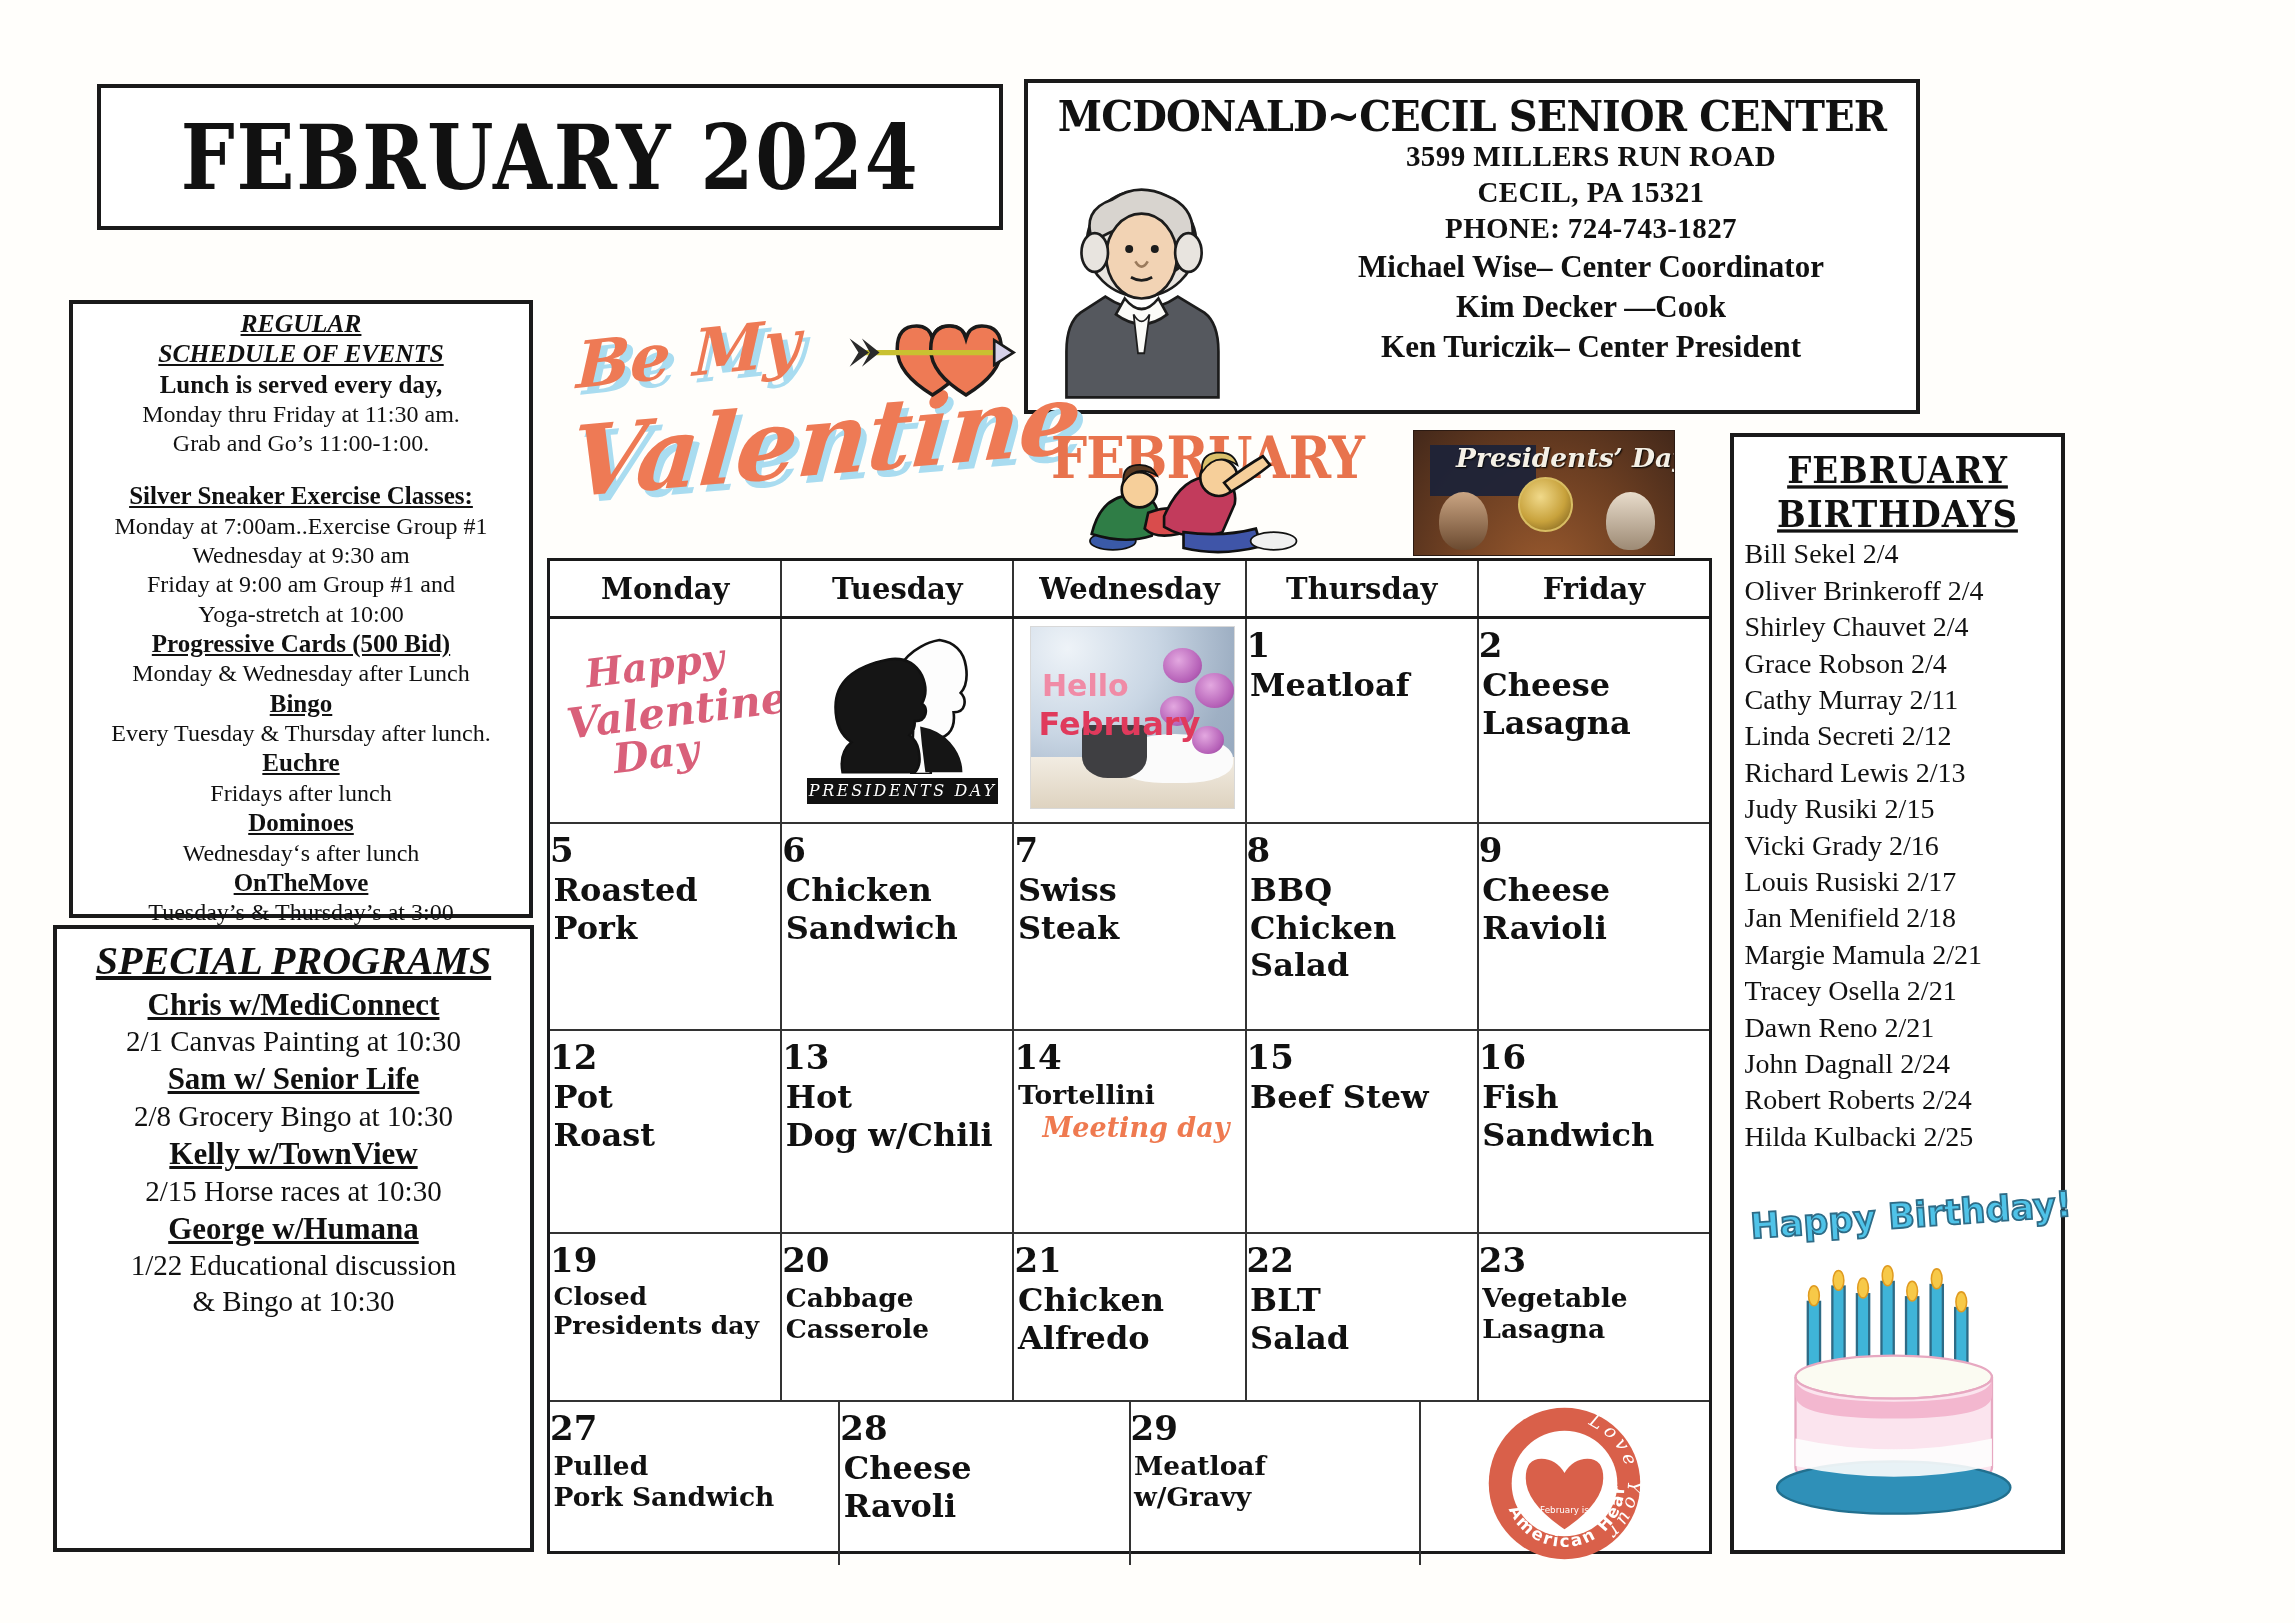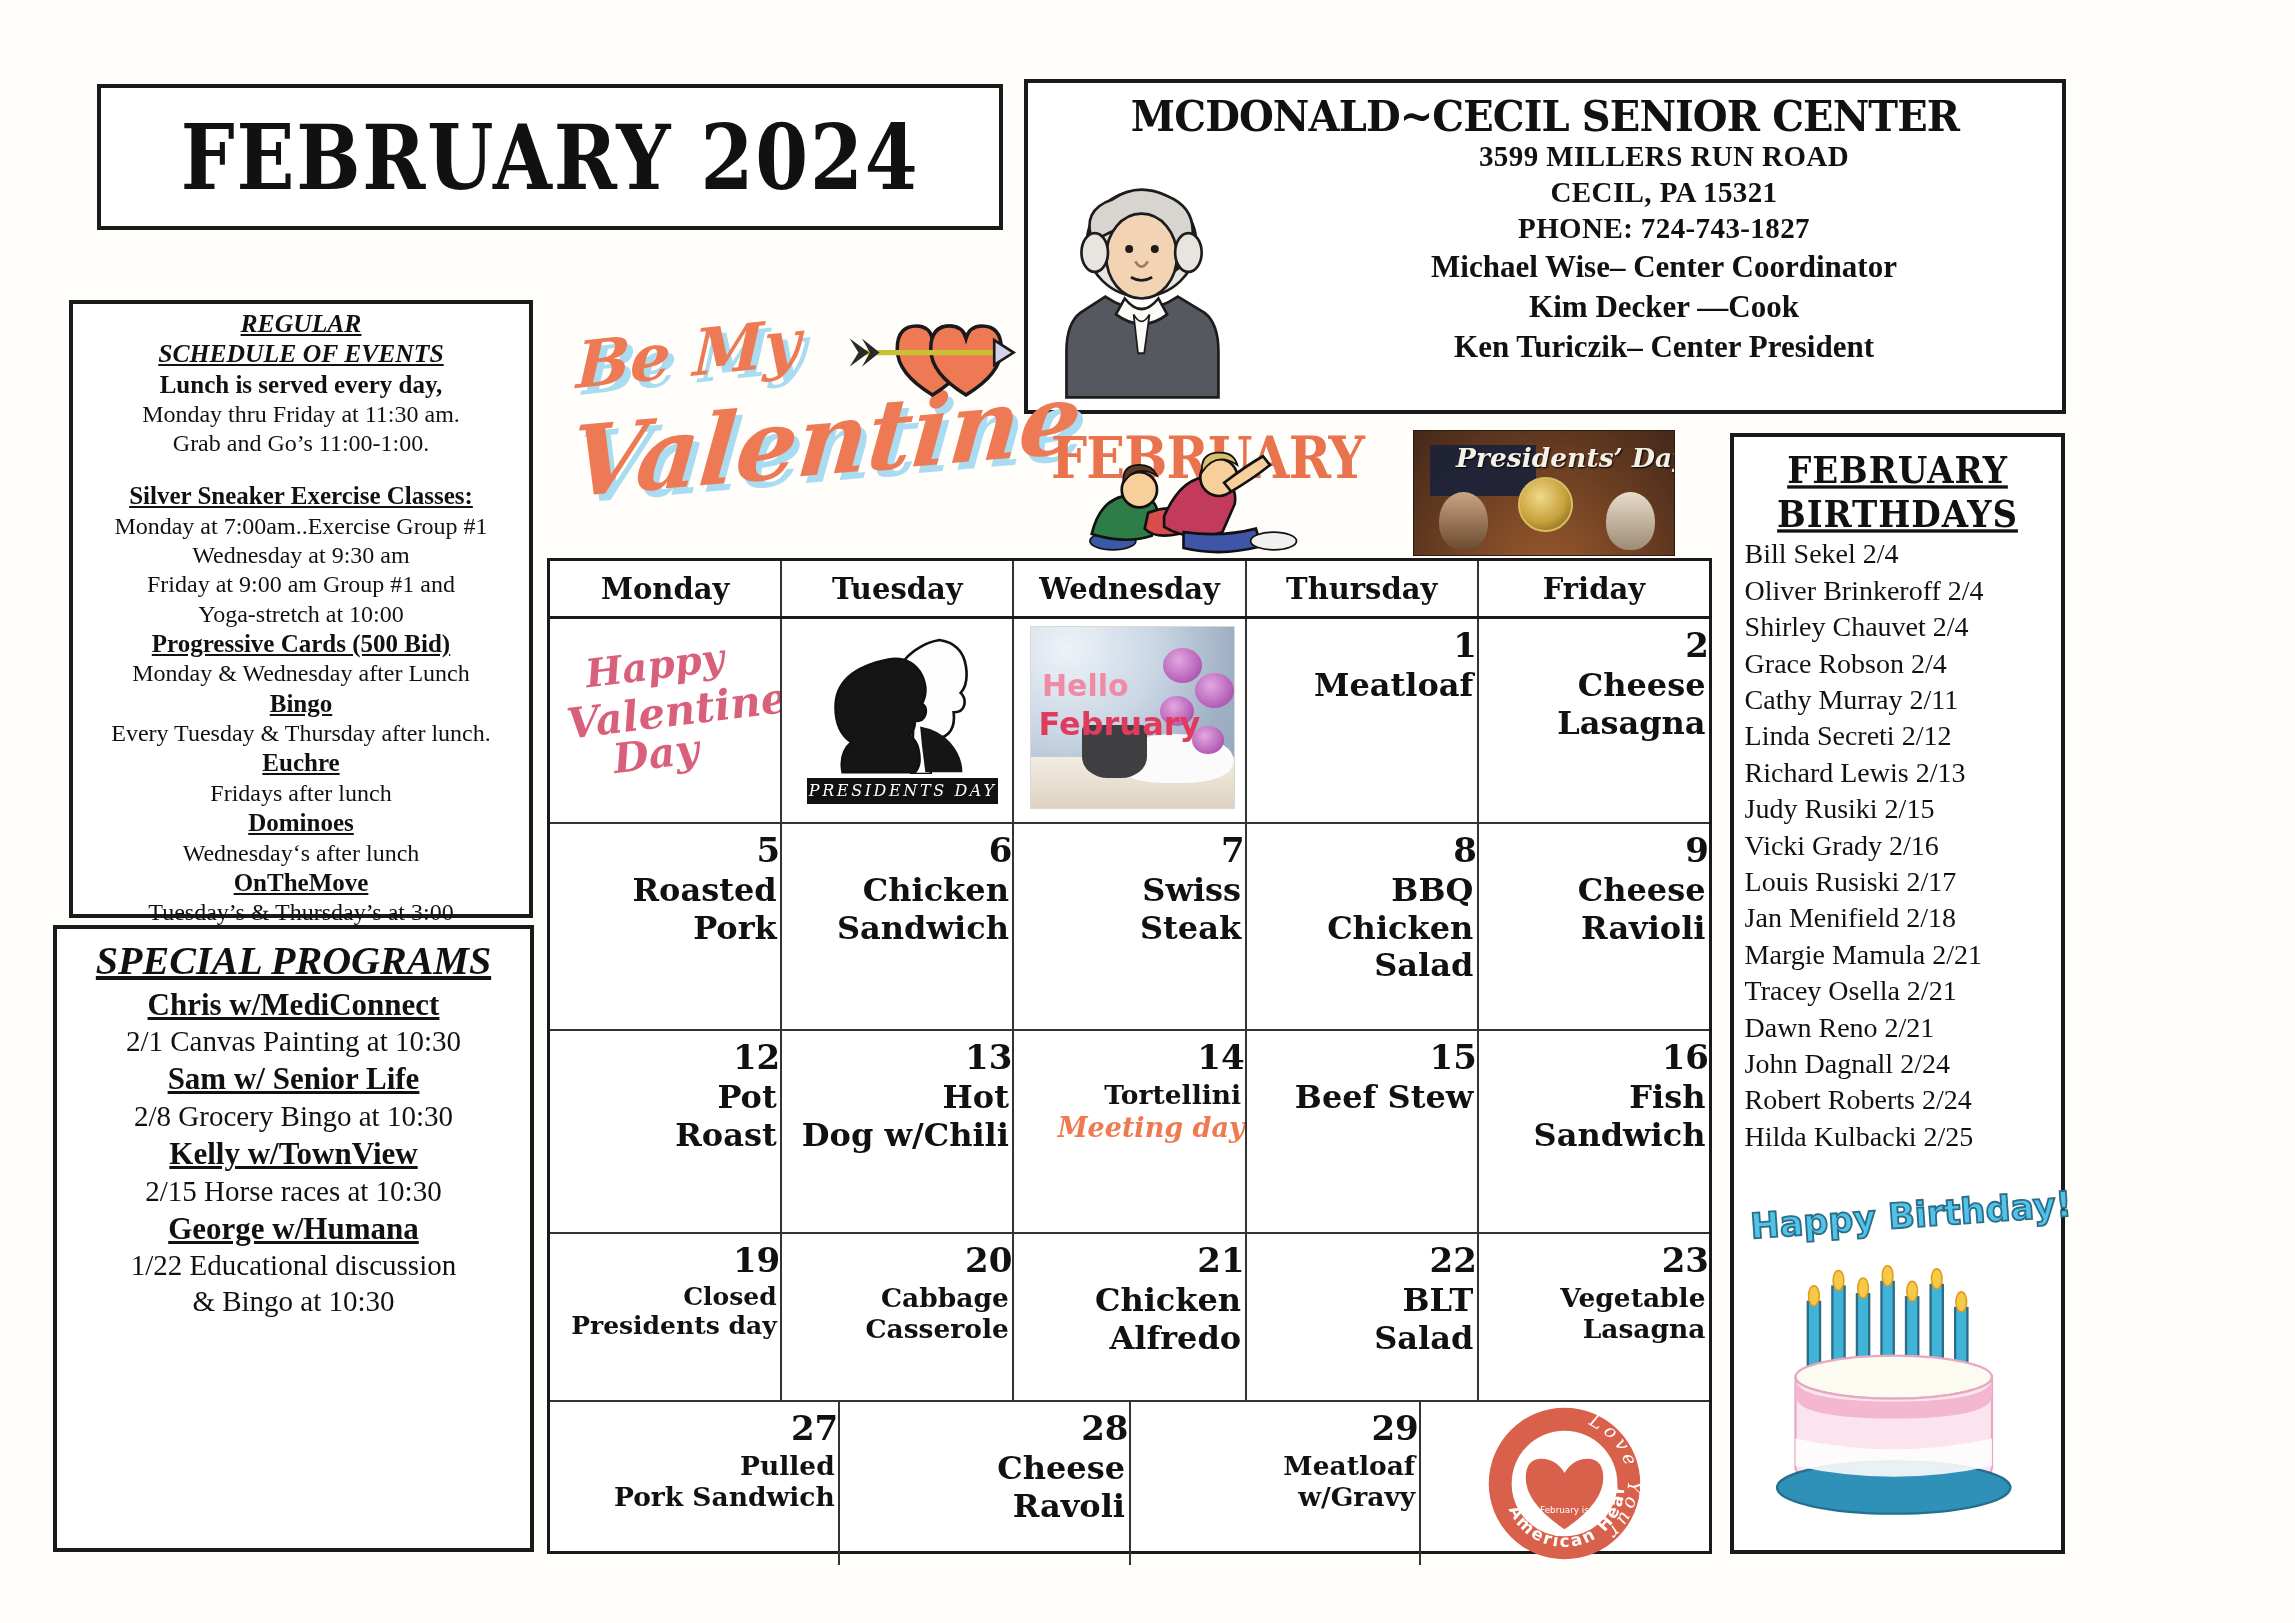--- a/index.html
+++ b/index.html
@@ -38,21 +38,21 @@
     font-family: "DejaVu Serif", serif;
     font-weight: 700;
     font-size: 76px;
     letter-spacing: 1.8px;
     white-space: nowrap;
     transform: scaleY(1.18);
   }
 
   
   #center-box {
-    left: 1024px; top: 79px; width: 1042px; height: 335px;
+    left: 1024px; top: 79px; width: 896px; height: 335px;
     padding: 5.3px 12.4px 7px 12.4px;
   }
   #center-name {
     font-family: "DejaVu Serif", serif;
     font-weight: 700;
     font-size: 40px;
     text-align: center;
     letter-spacing: -0.9px;
     white-space: nowrap;
     transform: scaleY(1.05);
@@ -208,21 +208,21 @@
     left: 547px; top: 558px; width: 1165px; height: 996px;
     border: 3.5px solid #1a1a1a;
     box-sizing: border-box;
     background: #ffffff;
   }
   .cal-row { display: flex; width: 100%; }
   .cal-cell {
     flex: 1 1 0;
     border-right: 2.6px solid #333;
     box-sizing: border-box;
-    text-align: right;
+    text-align: left;
     position: relative;
     overflow: hidden;
   }
   .cal-cell:last-child { border-right: none; }
   .head-row { height: 55px; border-bottom: 3.5px solid #1a1a1a; }
   .head-row .cal-cell {
     display: flex; align-items: center; justify-content: center;
     font-family: "DejaVu Serif", serif; font-weight: 700; font-size: 29px;
     transform: scaleY(1.0);
   }

